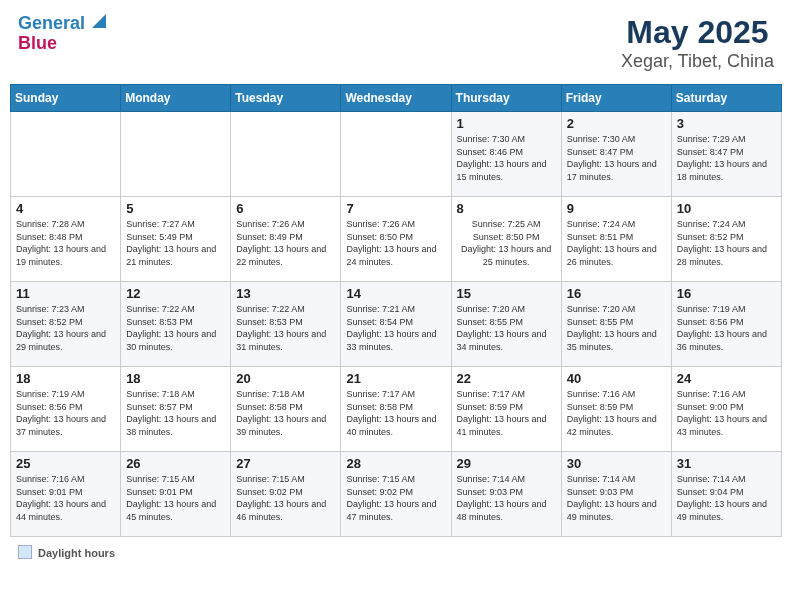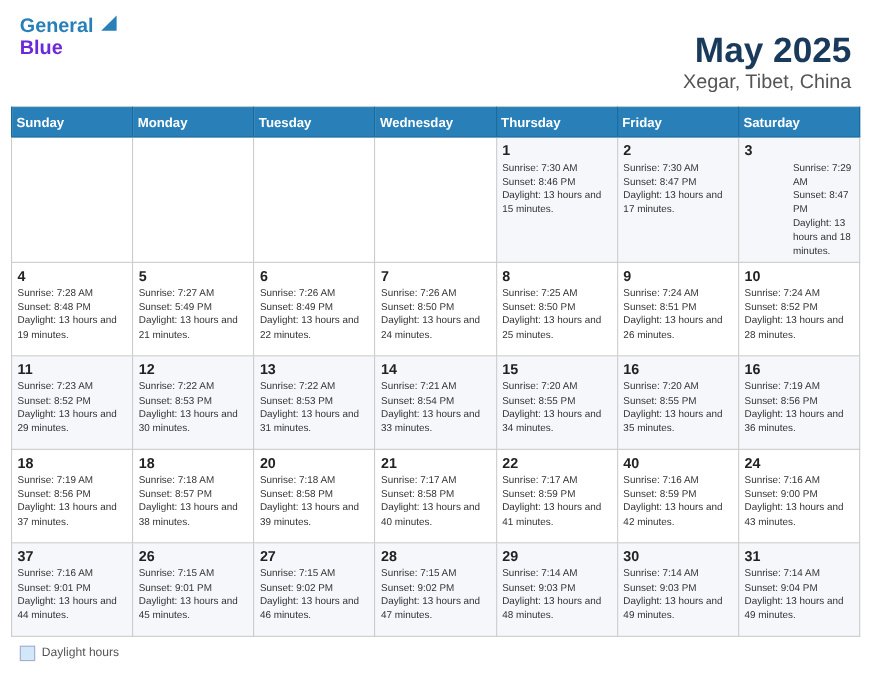--- a/index.html
+++ b/index.html
@@ -24,22 +24,21 @@
     .logo-text {
       font-size: 18px;
       font-weight: bold;
       color: #1a3a5c;
       line-height: 1.1;
     }
     .logo-text span {
       color: #2980b9;
     }
     .title-block {
-      text-align: right;
-      margin-top: 13px;
+      text-align: center;
     }
     .month-title {
       font-size: 32px;
       font-weight: bold;
       color: #1a3a5c;
     }
     .location-title {
       font-size: 18px;
       color: #555;
     }
@@ -83,44 +82,45 @@
     .day-info {
       font-size: 9px;
       color: #333;
       line-height: 1.4;
     }
     .empty-cell {
       background: #fff !important;
     }
     .footer {
       display: flex;
-      align-items: flex-start;
+      align-items: flex-end;
       margin-top: 8px;
       font-size: 11px;
       color: #555;
       padding-left: 8px;
+      font-weight: bold;
     }
     .legend-box {
       width: 14px;
       height: 14px;
       background: #d0e8f8;
       border: 1px solid #aac;
       margin-right: 6px;
       display: inline-block;
     }
   </style>
 </head>
 <body>
 
 <div class="header">
   <div class="logo">
     <div>
       <div class="logo-text">
         <span>General</span><br>
-        <span style="color:#6d28d9;">Blue</span>
+        <span style="color:#be185d;">Blue</span>
       </div>
     </div>
     <svg width="22" height="22" viewBox="0 0 22 22" style="margin-left:3px;margin-top:-4px;">
       <polygon points="4,18 18,18 18,4" fill="#2980b9"></polygon>
     </svg>
   </div>
   <div class="title-block">
     <div class="month-title">May 2025</div>
     <div class="location-title">Xegar, Tibet, China</div>
   </div>
@@ -151,21 +151,21 @@
 Daylight: 13 hours and 15 minutes.</div>
         </td>
         <td>
           <span class="day-num">2</span>
           <div class="day-info" style="white-space: pre-line;">Sunrise: 7:30 AM
 Sunset: 8:47 PM
 Daylight: 13 hours and 17 minutes.</div>
         </td>
         <td>
           <span class="day-num">3</span>
-          <div class="day-info" style="white-space: pre-line; margin-left: 44px;">Sunrise: 7:29 AM
+          <div class="day-info" style="white-space: pre-line;">Sunrise: 7:29 AM
 Sunset: 8:47 PM
 Daylight: 13 hours and 18 minutes.</div>
         </td>
       </tr>
       <tr>
         <td>
           <span class="day-num">4</span>
           <div class="day-info" style="white-space: pre-line;">Sunrise: 7:28 AM
 Sunset: 8:48 PM
 Daylight: 13 hours and 19 minutes.</div>
@@ -183,21 +183,21 @@
 Daylight: 13 hours and 22 minutes.</div>
         </td>
         <td>
           <span class="day-num">7</span>
           <div class="day-info" style="white-space: pre-line;">Sunrise: 7:26 AM
 Sunset: 8:50 PM
 Daylight: 13 hours and 24 minutes.</div>
         </td>
         <td>
           <span class="day-num">8</span>
-          <div class="day-info" style="white-space: pre-line;">Sunrise: 7:25 AM
+          <div class="day-info" style="white-space: pre-line; text-align: center;">Sunrise: 7:25 AM
 Sunset: 8:50 PM
 Daylight: 13 hours and 25 minutes.</div>
         </td>
         <td>
           <span class="day-num">9</span>
           <div class="day-info" style="white-space: pre-line;">Sunrise: 7:24 AM
 Sunset: 8:51 PM
 Daylight: 13 hours and 26 minutes.</div>
         </td>
         <td>
@@ -290,21 +290,21 @@
         </td>
         <td>
           <span class="day-num">24</span>
           <div class="day-info" style="white-space: pre-line;">Sunrise: 7:16 AM
 Sunset: 9:00 PM
 Daylight: 13 hours and 43 minutes.</div>
         </td>
       </tr>
       <tr>
         <td>
-          <span class="day-num">37</span>
+          <span class="day-num">25</span>
           <div class="day-info" style="white-space: pre-line;">Sunrise: 7:16 AM
 Sunset: 9:01 PM
 Daylight: 13 hours and 44 minutes.</div>
         </td>
         <td>
           <span class="day-num">26</span>
           <div class="day-info" style="white-space: pre-line;">Sunrise: 7:15 AM
 Sunset: 9:01 PM
 Daylight: 13 hours and 45 minutes.</div>
         </td>

